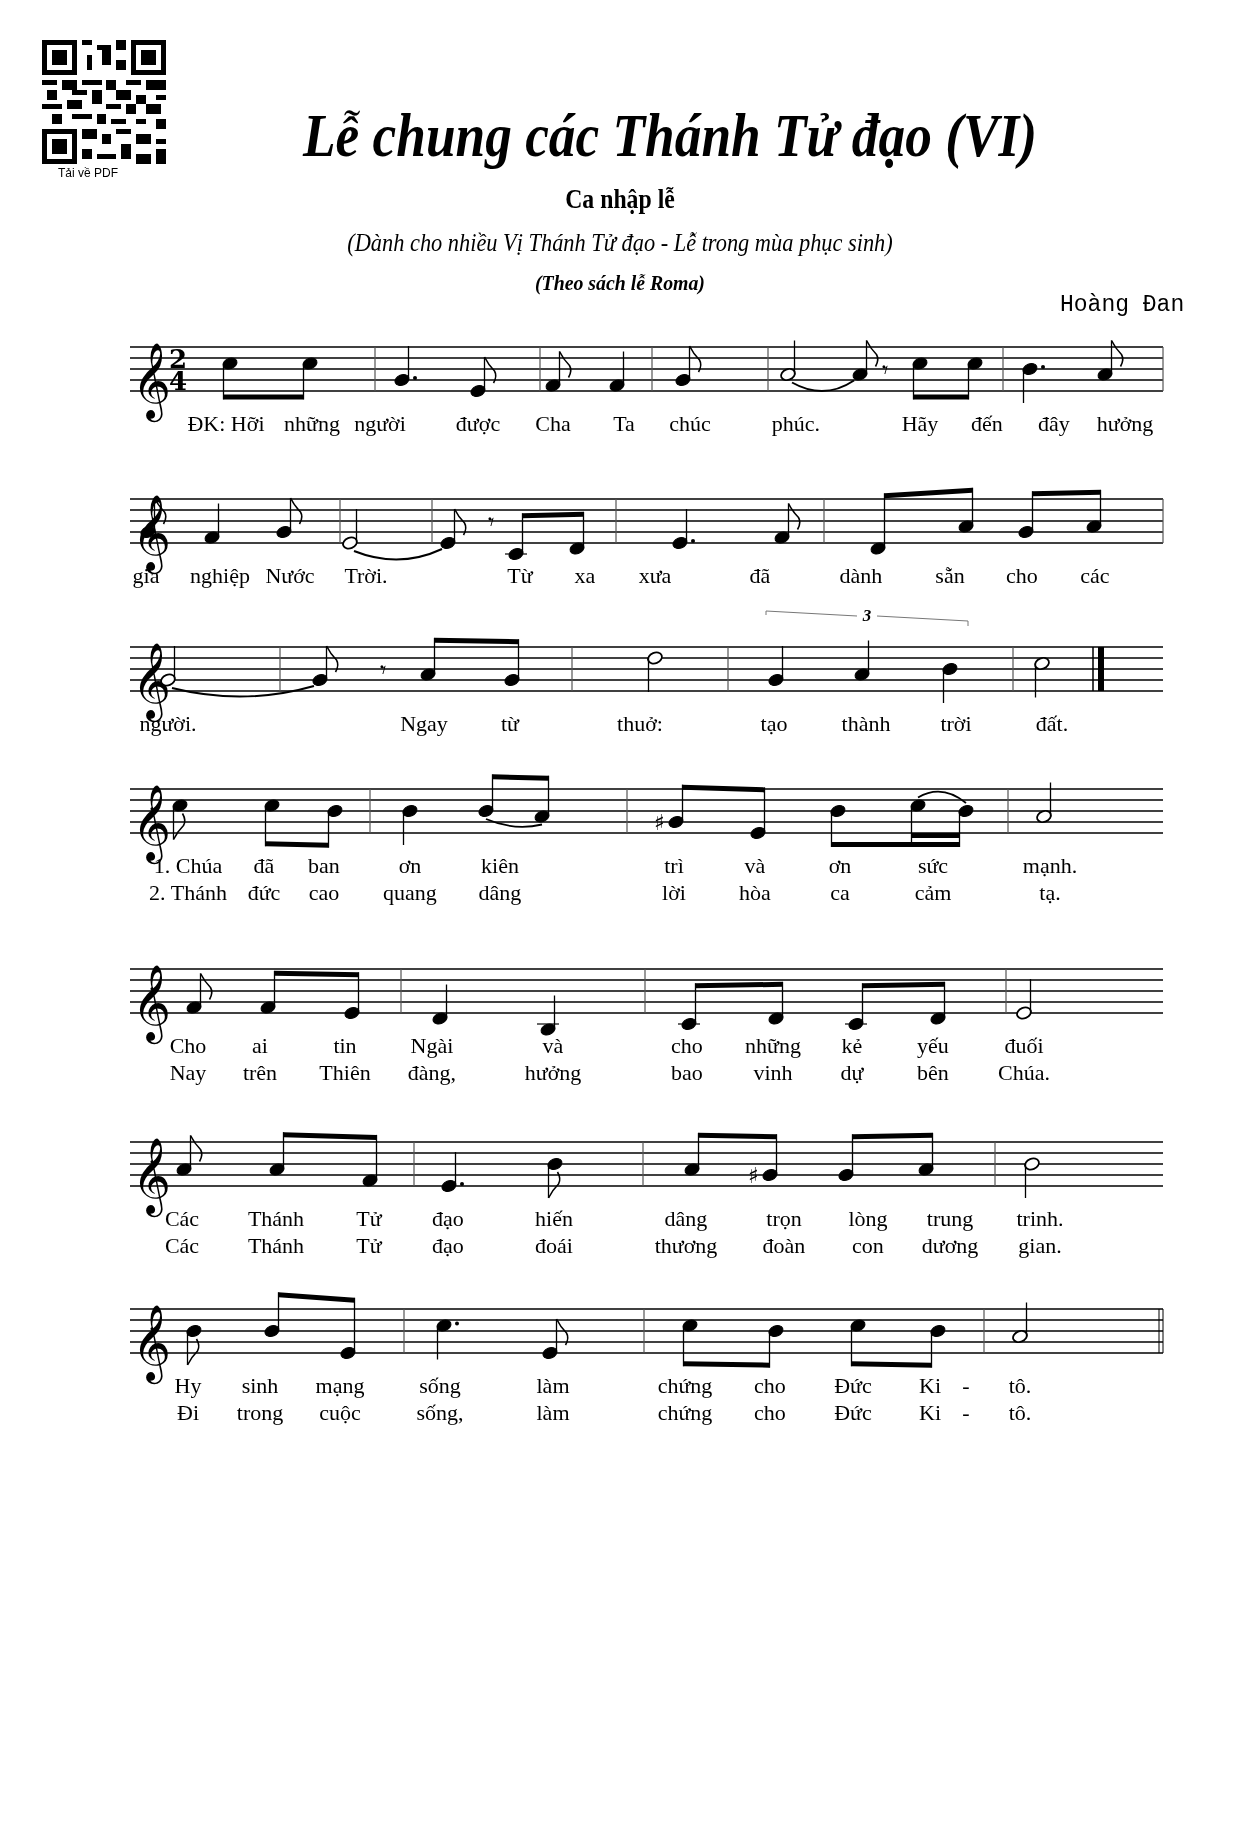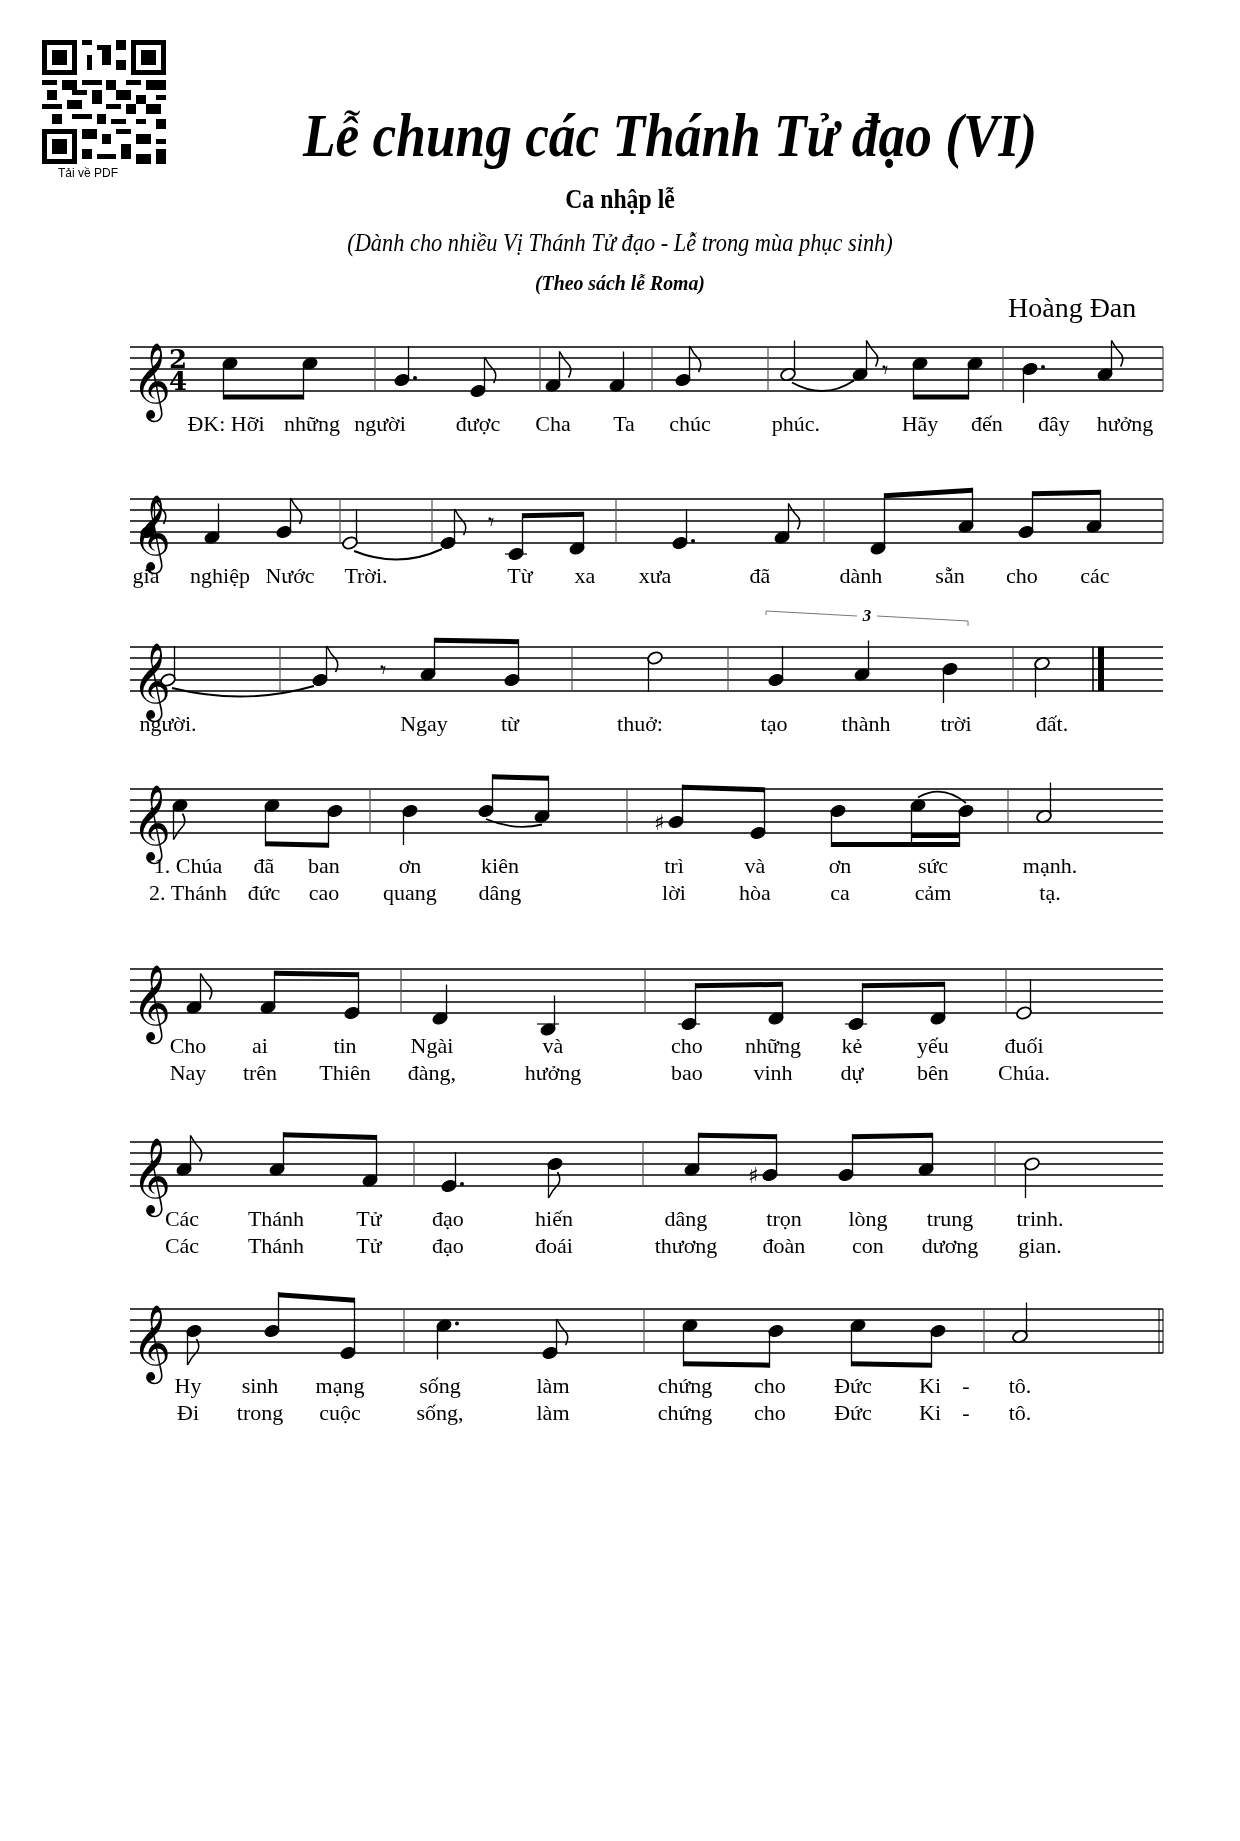--- a/index.html
+++ b/index.html
@@ -3,21 +3,21 @@
 <meta charset="utf-8">
 <style>
   html,body{margin:0;padding:0;background:#ffffff;}
   body{width:1240px;height:1841px;position:relative;overflow:hidden;font-family:"Liberation Serif","DejaVu Serif",serif;color:#000;}
   .qr{position:absolute;left:42px;top:40px;width:124px;height:124px;}
   .qr-caption{position:absolute;left:42px;top:166px;font-family:"Liberation Sans","DejaVu Sans",sans-serif;font-size:12px;color:#000000;margin-left:16px;}
   .title{position:absolute;left:170px;top:104px;width:1000px;text-align:center;font-size:62px;font-weight:bold;font-style:italic;line-height:1;transform:scaleX(0.86);transform-origin:center;}
   .subtitle{position:absolute;left:0;top:184px;width:1240px;text-align:center;font-size:27px;font-weight:bold;transform:scaleX(0.88);}
   .desc{position:absolute;left:0;top:228px;width:1240px;text-align:center;font-size:26px;font-style:italic;transform:scaleX(0.86);}
   .source{position:absolute;left:0;top:270px;width:1240px;text-align:center;font-size:22px;font-style:italic;font-weight:bold;transform:scaleX(0.9);}
-  .composer{position:absolute;left:1008px;top:292px;font-size:28px;}
+  .composer{position:absolute;left:1060px;top:292px;font-size:23px;font-family:Liberation Mono, monospace;}
   svg.score{position:absolute;left:0;top:0;}
   .lyr{font-family:"Liberation Serif","DejaVu Serif",serif;font-size:22px;}
 </style>
 </head>
 <body>
 
 <svg class="qr" viewBox="0 0 25 25" shape-rendering="crispEdges">
   <rect x="0" y="0" width="25" height="25" fill="#fff"></rect>
   <g fill="#000">
     <rect x="0" y="0" width="7" height="7"></rect>

